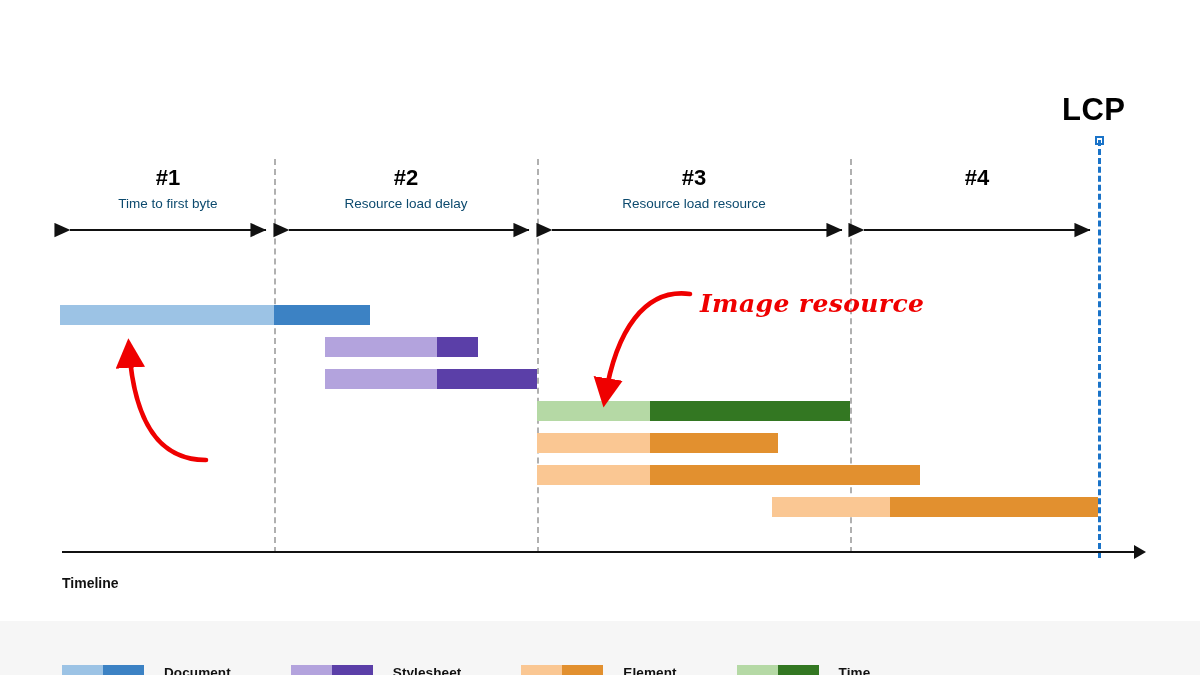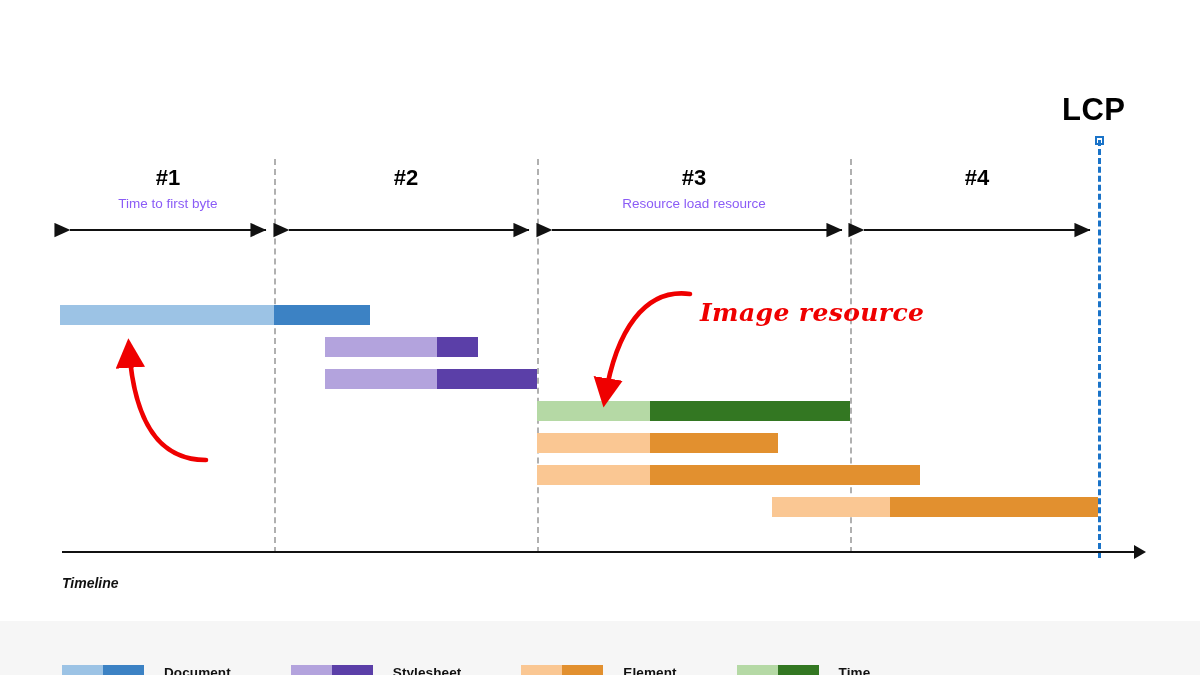--- a/index.html
+++ b/index.html
@@ -43,36 +43,36 @@
     border:2px solid #1a73c8;background:#fff;box-sizing:border-box;
   }
   .lcp-label{
     position:absolute;font-size:31px;font-weight:bold;color:#000;
     letter-spacing:.5px;white-space:nowrap;
   }
 
   
   .phase{position:absolute;text-align:center;}
   .phase-num{font-size:22px;font-weight:bold;color:#000;line-height:1.05;}
-  .phase-name{font-size:13.5px;color:#8b5cf6;margin-top:7px;line-height:1.15;white-space:nowrap;}
+  .phase-name{font-size:13.5px;color:#0c4a6e;margin-top:7px;line-height:1.15;white-space:nowrap;}
 
   
   .bar{position:absolute;display:flex;height:20px;}
   .bar .seg{height:100%;}
 
   
   .axis{position:absolute;left:62px;top:503px;width:1078px;height:2px;background:#111;}
   .axis-head{
     position:absolute;left:1134px;top:497px;width:0;height:0;
     border-top:7px solid transparent;border-bottom:7px solid transparent;
     border-left:12px solid #111;
   }
   .axis-label{
     position:absolute;left:62px;top:527px;
-    font-size:14px;font-weight:bold;color:#111;font-style:italic;
+    font-size:14px;font-weight:bold;color:#111;
   }
 
   
   .annot{
     position:absolute;color:#ef0000;
     font-family:"DejaVu Serif", serif;
     font-style:italic;font-weight:bold;
     font-size:25px;letter-spacing:.4px;white-space:nowrap;
   }
   svg.overlay{position:absolute;left:0;top:0;width:1200px;height:675px;pointer-events:none;}
@@ -89,20 +89,21 @@
   <div class="divider" style="left: 274px;"></div>
   <div class="divider" style="left: 537px;"></div>
   <div class="divider" style="left: 850px;"></div>
 
   <div class="phase" style="left: 62px; width: 212px; top: 118px;">
     <div class="phase-num">#1</div>
     <div class="phase-name">Time to first byte</div>
   </div>
   <div class="phase" style="left: 281px; width: 250px; top: 118px;">
     <div class="phase-num">#2</div>
+    <div class="phase-name">Resource load delay</div>
   </div>
   <div class="phase" style="left: 544px; width: 300px; top: 118px;">
     <div class="phase-num">#3</div>
     <div class="phase-name">Resource load resource</div>
   </div>
   <div class="phase" style="left: 856px; width: 242px; top: 118px;">
     <div class="phase-num">#4</div>
   </div>
 
   <div class="bar" style="left: 60px; top: 257px; width: 310px;">
@@ -127,21 +128,21 @@
   </div>
   <div class="bar" style="left: 537px; top: 417px; width: 383px;">
     <div class="seg" style="width: 113px; background: rgb(250, 199, 147);"></div>
     <div class="seg" style="width: 270px; background: rgb(226, 144, 47);"></div>
   </div>
   <div class="bar" style="left: 772px; top: 449px; width: 326px;">
     <div class="seg" style="width: 118px; background: rgb(250, 199, 147);"></div>
     <div class="seg" style="width: 208px; background: rgb(226, 144, 47);"></div>
   </div>
 
-  <div class="annot" style="left: 700px; top: 250px;">Image resource</div>
+  <div class="annot" style="left: 700px; top: 241px;">Image resource</div>
 
   <svg class="overlay" viewBox="0 0 1200 675">
     <defs>
       <marker id="ah" markerWidth="9" markerHeight="9" refX="7.4" refY="3.4" orient="auto" markerUnits="strokeWidth">
         <path d="M0,0 L7.6,3.4 L0,6.8 z" fill="#111"></path>
       </marker>
       <marker id="ahr" markerWidth="9" markerHeight="9" refX="7.4" refY="3.4" orient="auto" markerUnits="strokeWidth">
         <path d="M0,0 L7.6,3.4 L0,6.8 z" fill="#111"></path>
       </marker>
       <marker id="red-ah" markerWidth="7" markerHeight="7" refX="4.3" refY="3.2" orient="auto" markerUnits="strokeWidth">

